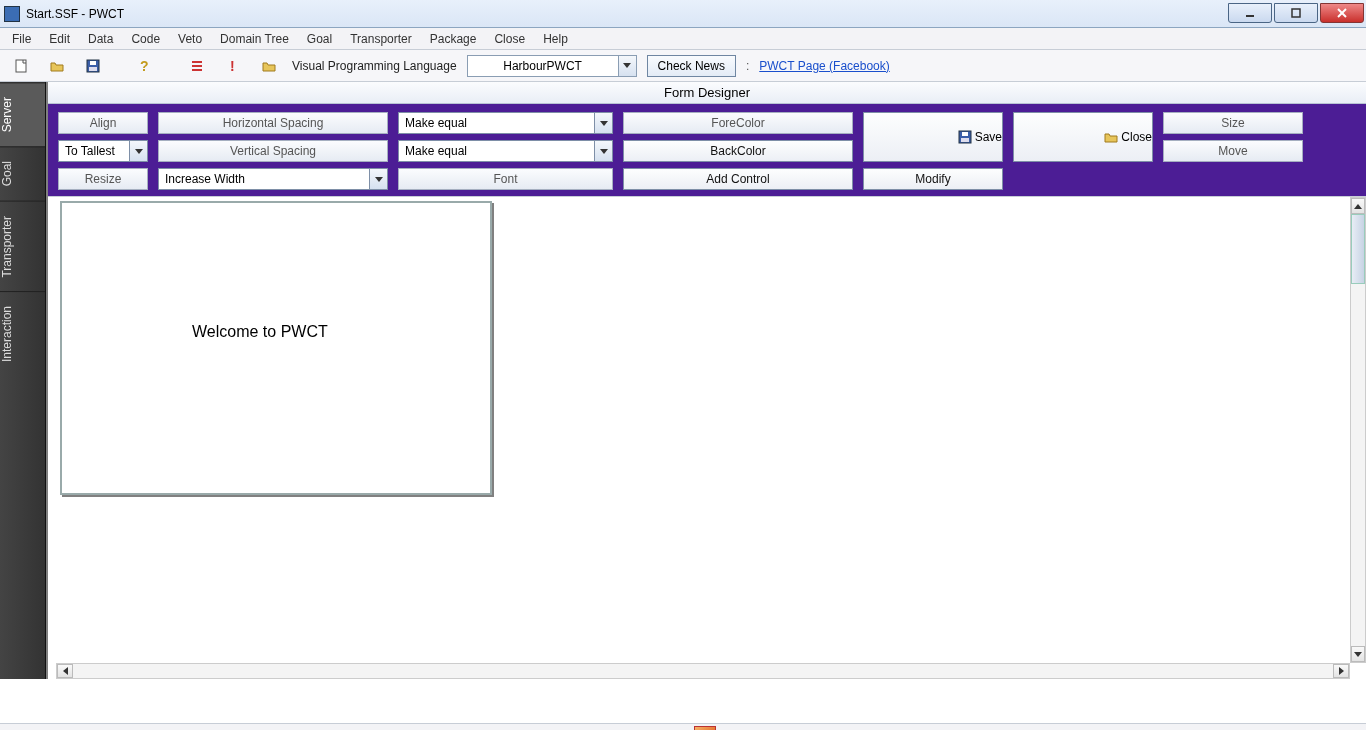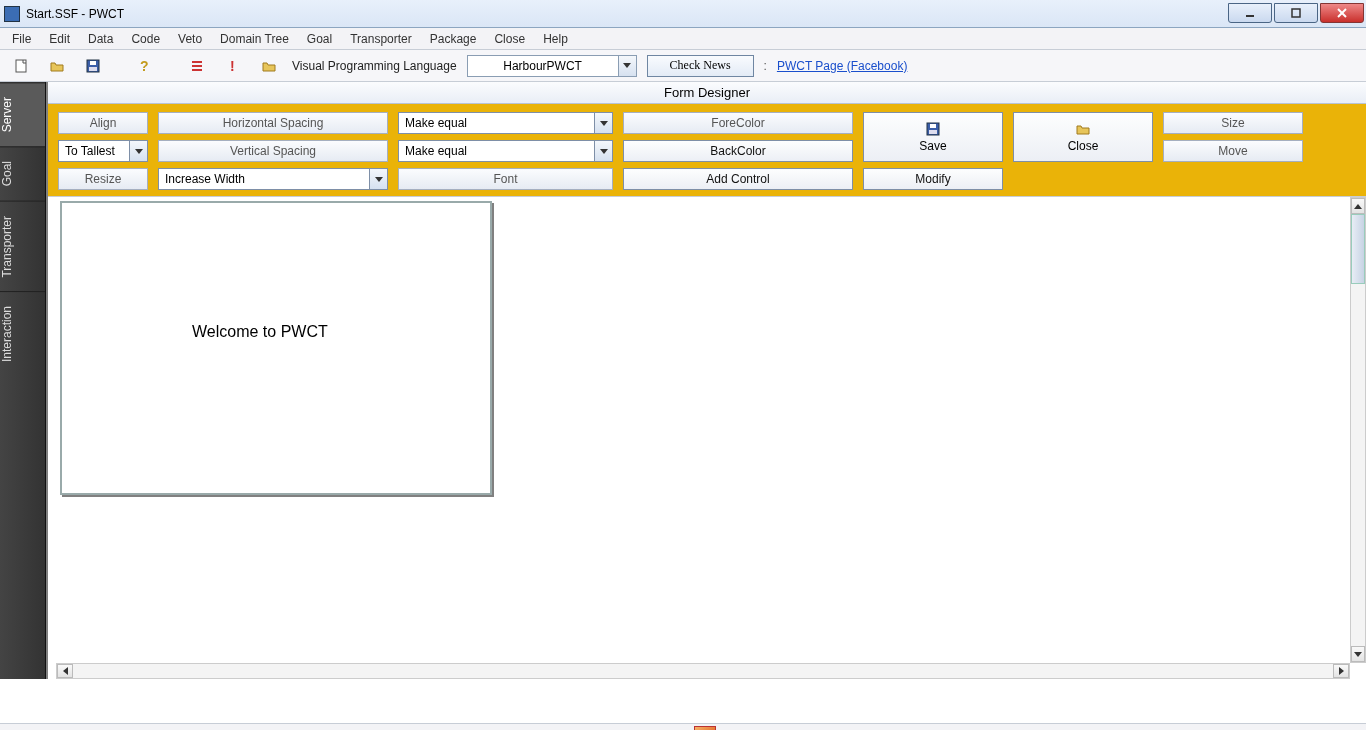--- a/index.html
+++ b/index.html
@@ -20,42 +20,42 @@
   .menubar { height:22px; background:#f3f3f6; border-bottom:1px solid #c7cdd6; display:flex; align-items:center; padding:4px 4px; gap:2px; }
   .menuitem { padding:2px 8px; color:#333; cursor:default; }
 
   
   .toolbar { height:32px; background:#f6f6f9; border-bottom:1px solid #c7cdd6; display:flex; align-items:center; padding:0 8px; gap:10px; }
   .ticon { width:26px; height:26px; display:flex; align-items:center; justify-content:center; cursor:pointer; border-radius:2px; }
   .tlabel { font-size:12px; color:#222; }
   .combo { height:22px; border:1px solid #8a9db3; background:#fff; display:flex; align-items:center; min-width:170px; }
   .combo .val { flex:1; padding:0 6px; font-size:12px; text-align:center;}
   .combo .arrow { width:18px; height:100%; background:linear-gradient(#f4f7fb,#d6e1f0); border-left:1px solid #8a9db3; display:flex; align-items:center; justify-content:center; }
-  .btn { height:22px; padding:0 22px; border:1px solid #6f86a2; background:linear-gradient(#f9fbfe,#e3ebf6); cursor:pointer; display:flex; align-items:center;font-family:Liberation Serif, serif;}
+  .btn { height:22px; padding:0 10px; border:1px solid #6f86a2; background:linear-gradient(#f9fbfe,#e3ebf6); cursor:pointer; display:flex; align-items:center;}
   .link { color:#1a4fcc; text-decoration:underline; cursor:pointer; }
   .sep { color:#555; }
 
   
   .mainarea { display:flex; height:597px; }
   .vtabs { width:46px; background:linear-gradient(to right,#444,#333); display:flex; flex-direction:column; border-right:1px solid #111; }
   .vtab { flex:0 0 auto; writing-mode:vertical-rl; transform:rotate(180deg); color:#ddd; padding:14px 0; text-align:center; font-size:12px; border-bottom:1px solid #222; cursor:pointer;}
   .vtab.active { background:#5a5a5a; color:#fff; }
 
   .workzone { flex:1; display:flex; flex-direction:column; border-left:2px solid #808080;}
 
   .panetitle { height:22px; background:linear-gradient(#fbfcfe,#e9eef6); border-bottom:1px solid #b8c3d3; display:flex; align-items:center; justify-content:center; font-size:13px; }
 
-  .controls { padding:8px 10px 6px 10px; background:#eab308; display:grid; grid-template-columns: 90px 230px 215px 230px 140px 140px 140px; gap:6px 10px; align-items:center; border-bottom:1px solid #c7cdd6;}
+  .controls { padding:8px 10px 6px 10px; background:#4c1d95; display:grid; grid-template-columns: 90px 230px 215px 230px 140px 140px 140px; gap:6px 10px; align-items:center; border-bottom:1px solid #c7cdd6;}
   .gbtn { height:22px; border:1px solid #a5afc0; background:linear-gradient(#fbfcfe,#e6ebf3); text-align:center; line-height:20px; color:#555; cursor:pointer;}
   .gbtn.enabled { color:#111; background:linear-gradient(#fdfefe,#eceff5); border-color:#7e8fa7;}
   .gcombo { height:22px; border:1px solid #7e8fa7; background:#fff; display:flex; align-items:center; }
   .gcombo .val { flex:1; padding:0 6px; font-size:12px;}
   .gcombo .arrow { width:18px; height:100%; background:linear-gradient(#f4f7fb,#d6e1f0); border-left:1px solid #7e8fa7; display:flex;align-items:center;justify-content:center;}
 
-  .bigbtn { height:50px; border:1px solid #7e8fa7; background:linear-gradient(#fdfefe,#eceff5); display:flex; flex-direction:column; align-items:center; justify-content:center; gap:2px; cursor:pointer; grid-row:span 2;}
+  .bigbtn { height:50px; border:1px solid #7e8fa7; background:linear-gradient(#fdfefe,#eceff5); display:flex; flex-direction:row; align-items:center; justify-content:flex-end; gap:2px; cursor:pointer; grid-row:span 2;}
   .bigbtn .blabel { font-size:12px; }
 
   .canvaswrap { flex:1; position:relative; background:#fff; }
   .canvas { position:absolute; inset:0 16px 16px 0; overflow:auto; background:#fff; }
   .formwin { position:absolute; left:12px; top:4px; width:432px; height:294px; border:2px solid #9aa; background:#fff; box-shadow:2px 2px 0 #808080; }
   .formcontent { position:relative; width:100%; height:100%; }
   .welcome { position:absolute; left:130px; top:120px; font-size:16px; font-family:Arial,sans-serif; }
   .closewin { position:absolute; left:130px; top:148px; padding:4px 20px; font-size:16px; font-family:Arial,sans-serif; border:1px solid #555; background:linear-gradient(#fafafa,#e7e7df); box-shadow:1px 1px 0 #808080; cursor:pointer;}
 
   

